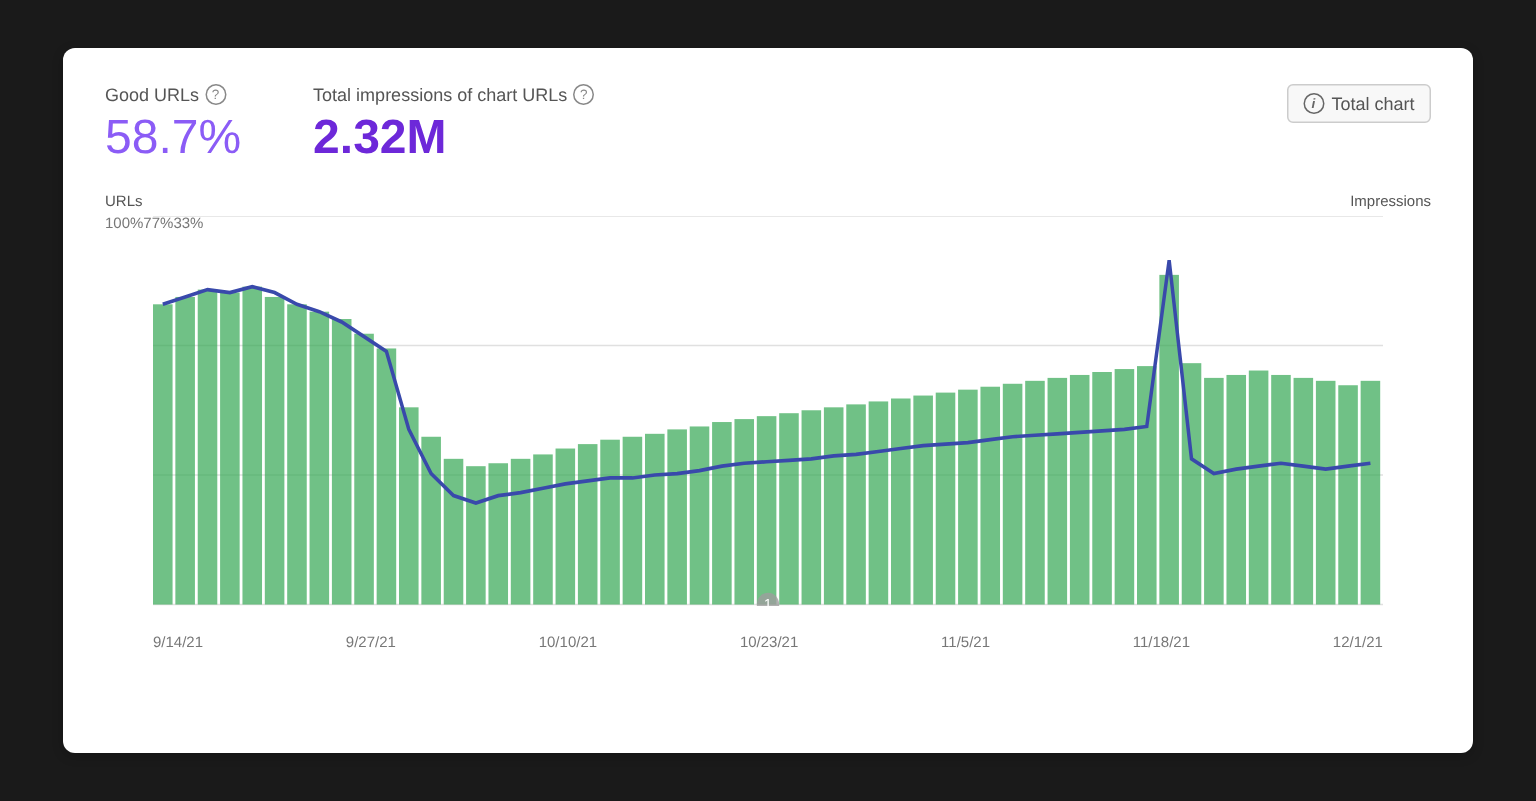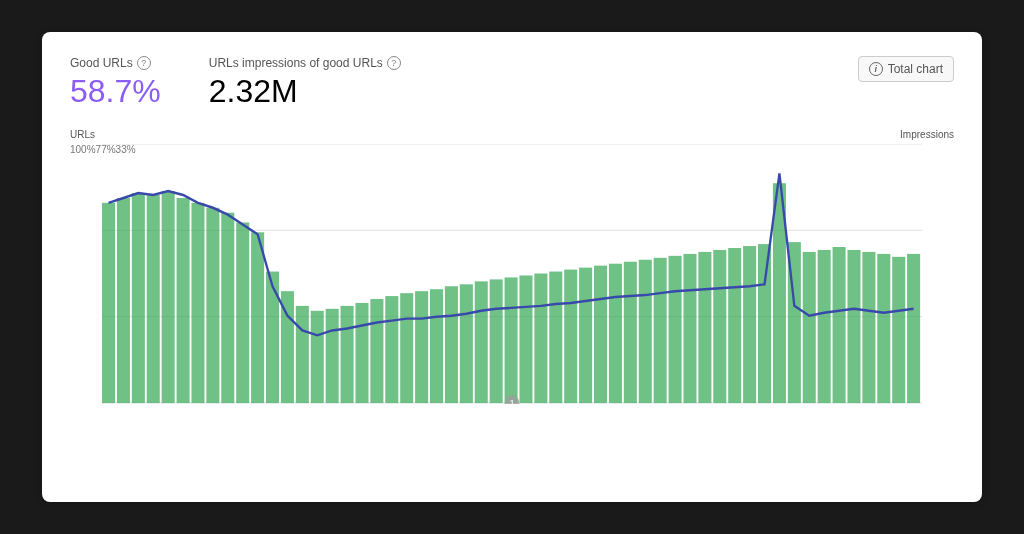--- a/index.html
+++ b/index.html
@@ -52,22 +52,22 @@
       cursor: pointer;
     }
     .metric-value-green {
       font-size: 32px;
       font-weight: 400;
       color: #8b5cf6;
       line-height: 1.1;
     }
     .metric-value-blue {
       font-size: 32px;
-      font-weight: 400;
-      color: #000000;
+      font-weight: 700;
+      color: #6d28d9;
       line-height: 1.1;
     }
     .about-chart-btn {
       position: absolute;
       top: 24px;
       right: 28px;
       display: flex;
       align-items: center;
       gap: 5px;
       border: 1px solid #ccc;
@@ -122,21 +122,21 @@
   <div class="metrics-row">
     <div class="metric">
       <div class="metric-label">
         <span>Good URLs</span>
         <span class="help-icon">?</span>
       </div>
       <span class="metric-value-green">58.7%</span>
     </div>
     <div class="metric">
       <div class="metric-label">
-        <span>URLs impressions of good URLs</span>
+        <span>Total impressions of chart URLs</span>
         <span class="help-icon">?</span>
       </div>
       <span class="metric-value-blue">2.32M</span>
     </div>
   </div>
 
   <button class="about-chart-btn">
     <span class="info-icon">i</span>
     <span>Total chart</span>
   </button>
@@ -283,15 +283,24 @@
             823,170
             839,172
             855,170
             871,168
           "></polyline>
 
         <circle cx="440" cy="264" r="8" fill="#9e9e9e" opacity="0.8"></circle>
         <text x="440" y="267" text-anchor="middle" fill="white" font-size="10">1</text>
       </svg>
 
+      <div style="position:absolute; bottom:0; left:32px; right:32px; display:flex; justify-content:space-between;">
+        <span class="x-label">9/14/21</span>
+        <span class="x-label">9/27/21</span>
+        <span class="x-label">10/10/21</span>
+        <span class="x-label">10/23/21</span>
+        <span class="x-label">11/5/21</span>
+        <span class="x-label">11/18/21</span>
+        <span class="x-label">12/1/21</span>
+      </div>
     </div>
   </div>
 </div>
 
 </body></html>

